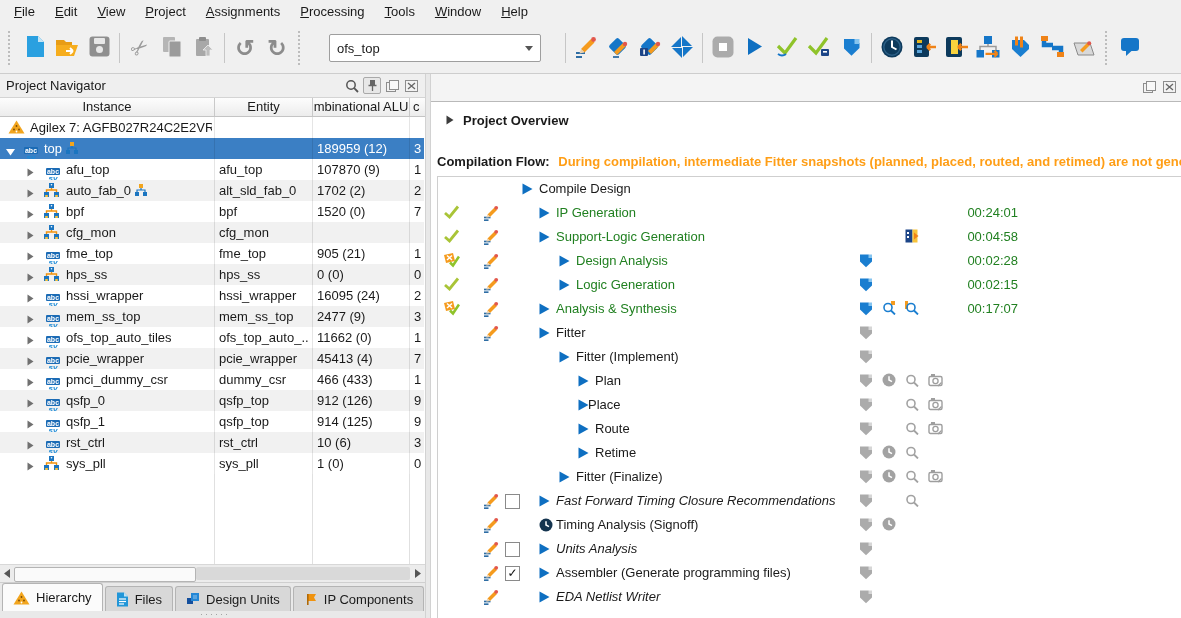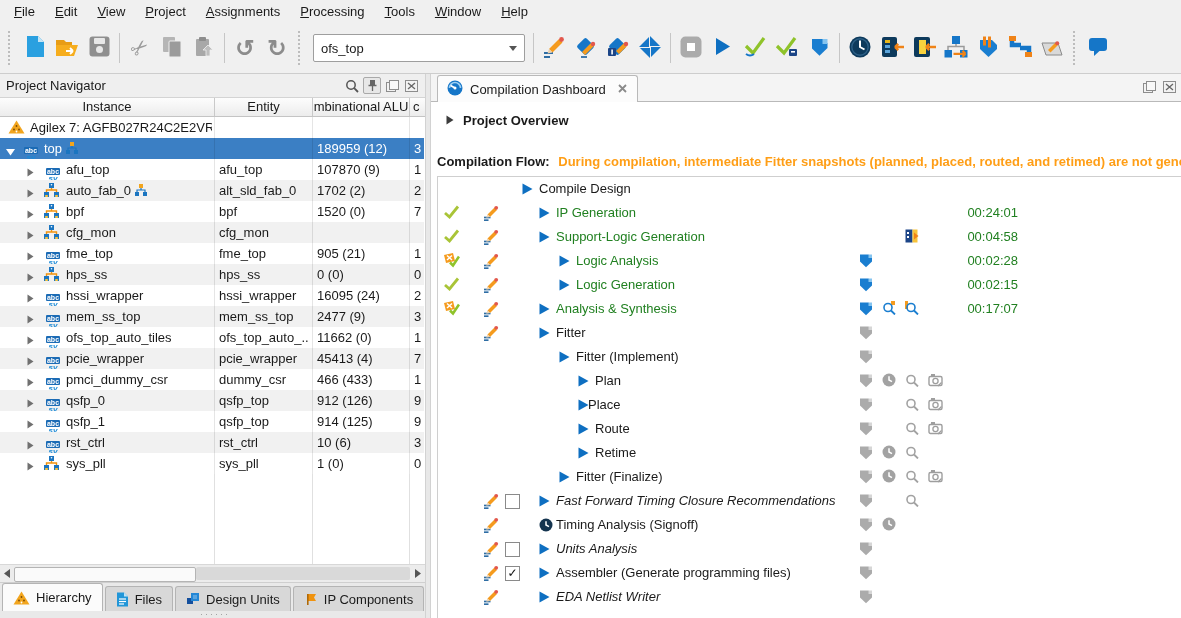--- a/index.html
+++ b/index.html
@@ -12,21 +12,21 @@
   .menu-item{padding:3px 10px;white-space:nowrap;cursor:default}
   .menu-item u{text-decoration:underline}
 
   
   .toolbar{position:absolute;top:23px;left:0;right:0;height:50px;background:#f0f0f0;
            border-bottom:1px solid #cdcdcd;display:flex;align-items:center;padding:0 3px}
   .tb-btn{min-width:32px;height:38px;display:flex;align-items:center;justify-content:center}
   .tb-sep{width:1px;height:30px;background:#c6c6c6;margin:0 4px;flex:none}
   .tb-grip{width:4px;height:34px;border-left:2px dotted #bdbdbd;margin:0 5px;flex:none}
   .combo{width:196px;height:26px;background:#fff;border:1px solid #9e9e9e;border-radius:2px;
-         display:flex;align-items:center;justify-content:space-between;padding:0 7px;margin:0 4px}
+         display:flex;align-items:center;justify-content:space-between;padding:0 7px;margin:0 20px}
   .combo-arrow{width:0;height:0;border-left:4px solid transparent;border-right:4px solid transparent;
          border-top:5px solid #555}
   .uglyph{font-size:23px;color:#8c8c8c;font-weight:bold;line-height:1}
 
   
   .left-panel{position:absolute;top:74px;left:0;width:425px;bottom:0;background:#fff}
   .pn-titlebar{position:absolute;top:0;left:0;right:0;height:23px;background:#efefef;
                display:flex;align-items:center;padding:0 6px}
   .pn-tools{margin-left:auto;display:flex;gap:3px;align-items:center}
   .mini-btn{width:16px;height:15px;display:flex;align-items:center;justify-content:center}
@@ -739,32 +739,20 @@
       </div>
     <div class="strip">
       <span class="strip-dots">······</span>
     </div>
   </div>
 
   <div class="splitter"></div>
 
   <div class="dash">
     <div class="dtab-bar">
-      <div class="dtab">
-        <span id="dtab-icon"><svg width="16" height="16" viewBox="0 0 16 16" xmlns="http://www.w3.org/2000/svg">
-              <circle cx="8" cy="8" r="7.5" fill="#1576c8"></circle>
-              <path d="M2.5 8 a5.5 5.5 0 0 1 11 0" fill="none" stroke="#9fd0f2" stroke-width="1.6"></path>
-              <path d="M8 8 L3.6 5.4" stroke="#fff" stroke-width="1.8"></path>
-              <circle cx="8" cy="8" r="1.5" fill="#fff"></circle>
-            </svg></span>
-        <span>Compilation Dashboard</span>
-        <span id="dtab-close" style="margin-left:4px"><svg width="11" height="11" viewBox="0 0 11 11" xmlns="http://www.w3.org/2000/svg">
-              <path d="M2 2 L9 9 M9 2 L2 9" stroke="#8a8a8a" stroke-width="1.8"></path>
-            </svg></span>
-      </div>
       <span class="dash-controls" id="dash-controls">
           <span class="mini-btn">
             <svg width="13" height="12" viewBox="0 0 13 12" xmlns="http://www.w3.org/2000/svg">
               <rect x="0.5" y="2.5" width="9" height="9" fill="#f2f2f2" stroke="#8d8d8d"></rect>
               <rect x="3.5" y="0.5" width="9" height="9" fill="#f8f8f8" stroke="#8d8d8d"></rect>
             </svg>
           </span>
           <span class="mini-btn">
             <svg width="13" height="12" viewBox="0 0 13 12" xmlns="http://www.w3.org/2000/svg">
               <rect x="0.5" y="0.5" width="12" height="11" fill="#f2f2f2" stroke="#8d8d8d"></rect>
@@ -840,21 +828,21 @@
           <span class="f-abs" style="left: 45px;"><svg width="16" height="16" viewBox="0 0 16 16" xmlns="http://www.w3.org/2000/svg">
               <line x1="1" y1="12.5" x2="7.5" y2="12.5" stroke="#2e6da4" stroke-width="1.7"></line>
               <line x1="1" y1="15.2" x2="5.5" y2="15.2" stroke="#2e6da4" stroke-width="1.7"></line>
               <polygon points="4.5,9.5 11.5,2.5 14,5 7,12" fill="#f59b1e"></polygon>
               <polygon points="4.5,9.5 7,12 3.2,12.8" fill="#ead0ae"></polygon>
               <circle cx="13.2" cy="2.8" r="1.9" fill="#e2574c"></circle>
             </svg></span>
           <span class="f-abs" style="left: 121px; top: 6px;"><svg width="11" height="12" viewBox="0 0 11 12" xmlns="http://www.w3.org/2000/svg">
               <polygon points="0.5,0.5 10.5,6 0.5,11.5" fill="#0e6fc1"></polygon>
             </svg></span>
-          <span class="f-label green" style="left: 138px;">Logic Analysis</span>
+          <span class="f-label green" style="left: 138px;">Design Analysis</span>
           <span class="f-abs" style="left: 421px;"><svg width="14" height="15" viewBox="0 0 14 15" xmlns="http://www.w3.org/2000/svg">
               <path d="M1 1.5 h8.5 l3.5 3.5 v3.5 l-6 5.8 -6 -5.8 z" fill="#1a7ed0"></path>
               <rect x="9.5" y="1.5" width="3.5" height="3.5" fill="#85c4ef"></rect>
             </svg></span>
           <span class="f-time">00:02:28</span>
         </div>
         <div class="frow">
           <span class="f-abs" style="left: 5px;"><svg width="17" height="14" viewBox="0 0 17 14" xmlns="http://www.w3.org/2000/svg">
               <polyline points="2,8 6.5,12 15,1.5" stroke="#a9c437" stroke-width="2.8" fill="none"></polyline>
             </svg></span>

